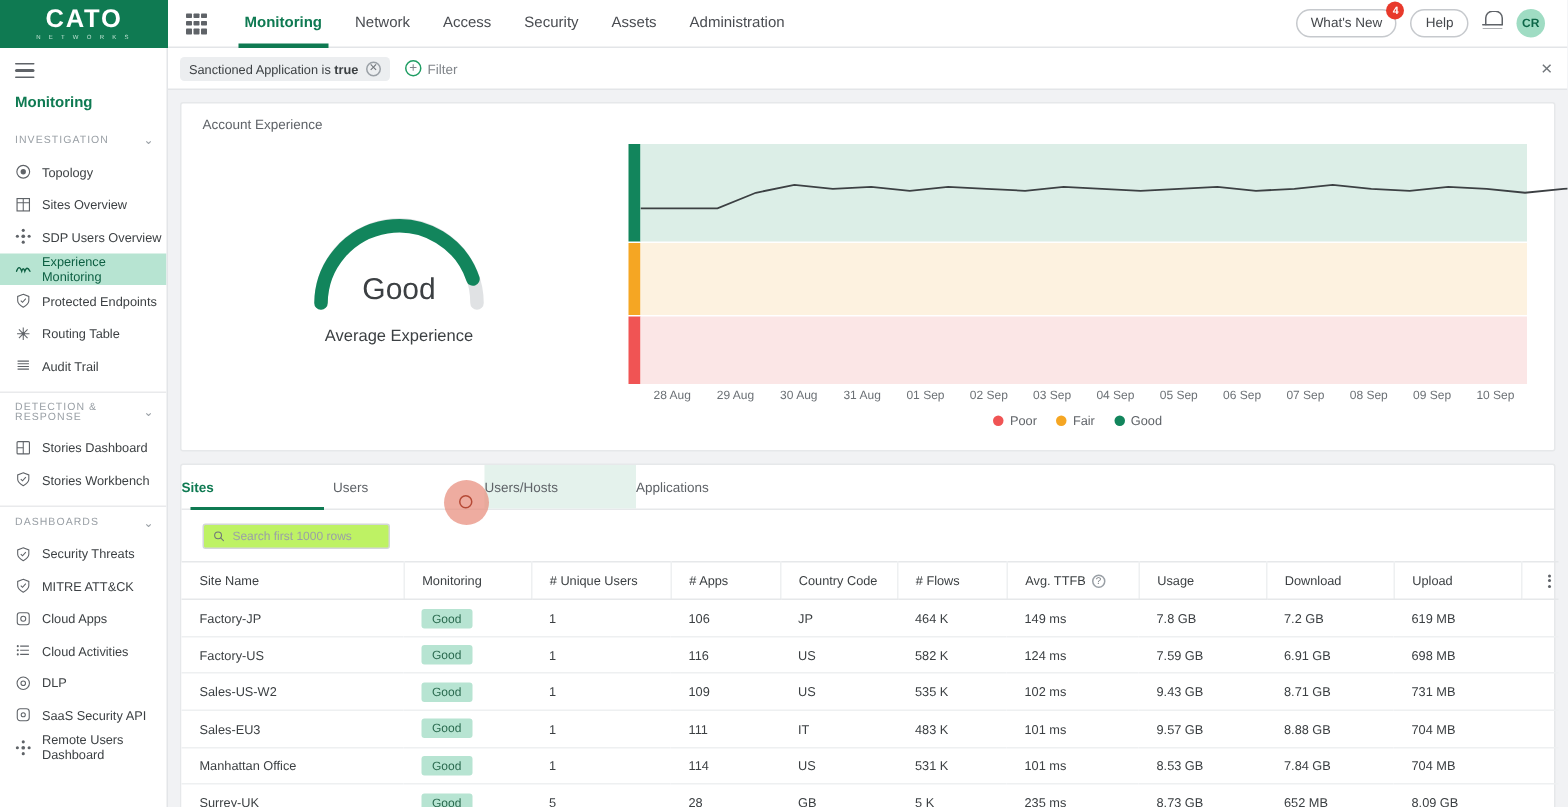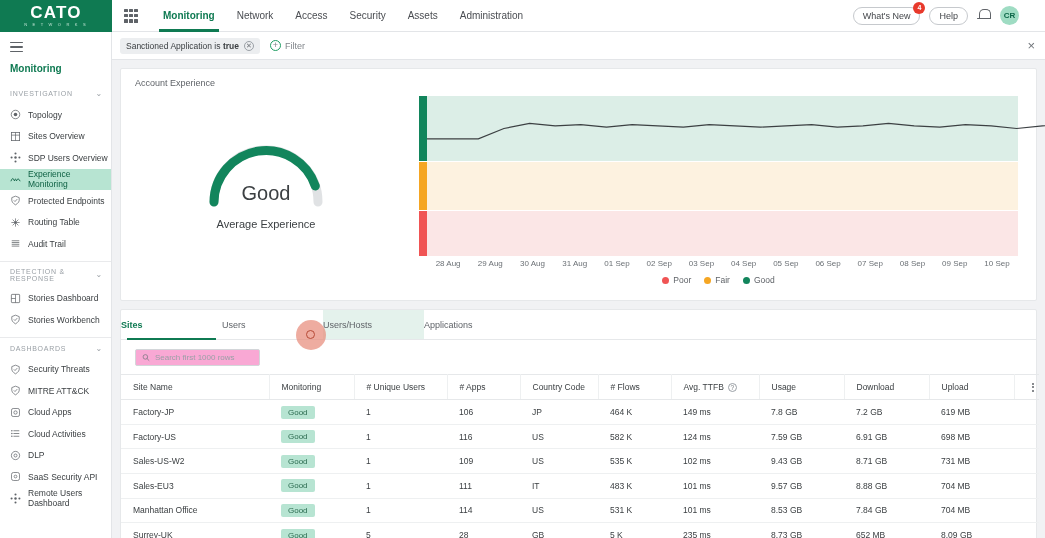--- a/index.html
+++ b/index.html
@@ -31,21 +31,21 @@
   .grid-icon i { background: #5f6368; border-radius: .5px; display: block; }
   .topnav-item {
     font-size: 10px; color: #4a4d52; padding: 0 11px; height: 32px;
     display: flex; align-items: center; cursor: pointer; position: relative;
   }
   .topnav-item.active { color: #0f7a52; font-weight: 600; }
   .topnav-item.active::after {
     content: ""; position: absolute; left: 7px; right: 7px; bottom: 0;
     height: 2.5px; background: #0f7a52;
   }
-  .topnav-right { margin-left: auto; display: flex; align-items: center; gap: 9px; padding-right: 26px; }
+  .topnav-right { margin-left: auto; display: flex; gap: 9px; padding-right: 15px; }
   .pill {
     border: 1px solid #c6c9cd; border-radius: 11px; font-size: 9px; color: #44474b;
     padding: 3px 9px; position: relative; cursor: pointer; background: #fff; white-space: nowrap;
   }
   .badge {
     position: absolute; top: -6px; right: -6px; background: #e8392b; color: #fff;
     font-size: 7px; width: 12px; height: 12px; border-radius: 50%;
     display: flex; align-items: center; justify-content: center; font-weight: 700;
   }
   .bell { width: 14px; height: 15px; position: relative; cursor: pointer; }
@@ -155,21 +155,21 @@
   }
   .cursor-glyph {
     position: absolute; left: 185px; top: 20px; width: 9px; height: 9px;
     border: 1.4px solid #b64a36; border-radius: 50%; pointer-events: none;
   }
 
   
   .searchrow { padding: 9px 0 8px 14px; }
   .searchbox {
     width: 125px; height: 17px; border: 1px solid #d3d6d9; border-radius: 2px;
-    display: flex; align-items: center; gap: 5px; padding: 0 6px; background: #f9a8d4;
+    display: flex; align-items: center; gap: 5px; padding: 0 6px; background: #bef264;
   }
   .searchbox input {
     border: none; outline: none; font-size: 8px; color: #3c4043; width: 100%;
     font-family: "Liberation Sans", sans-serif; background: transparent;
   }
   .searchbox input::placeholder { color: #9aa0a6; }
 
   
   table { width: 100%; border-collapse: collapse; table-layout: fixed; }
   thead th {

